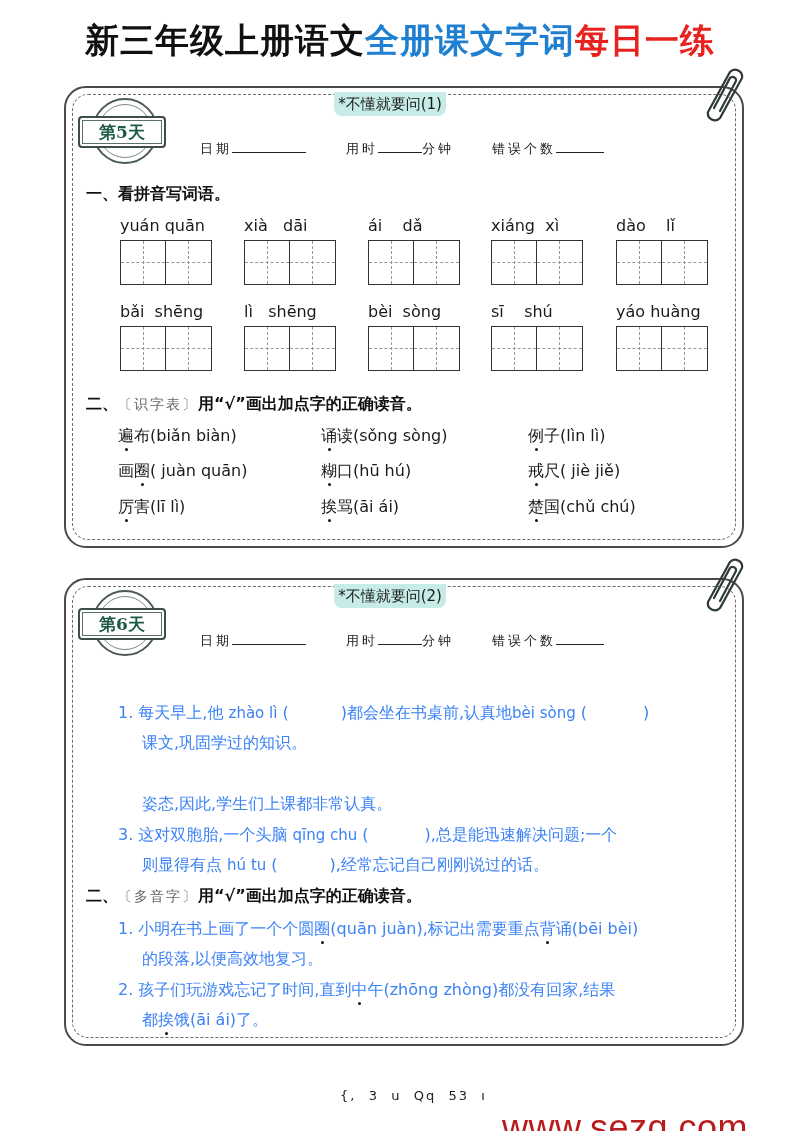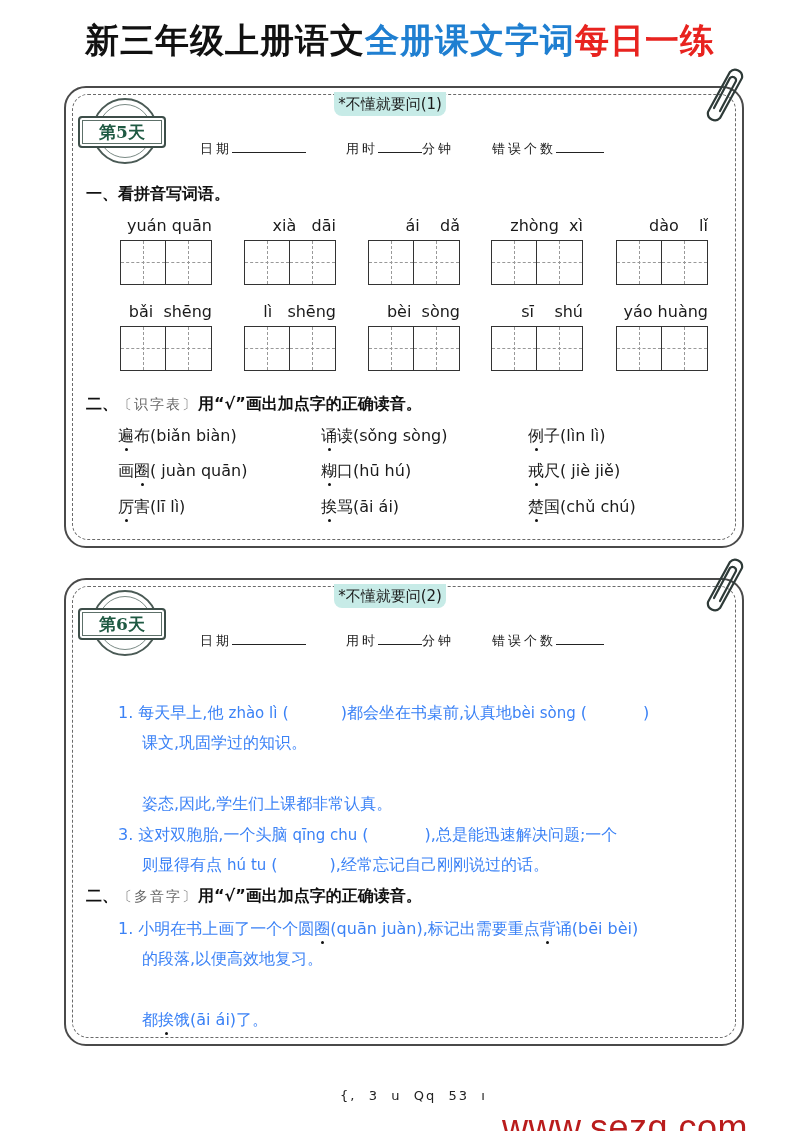--- a/index.html
+++ b/index.html
@@ -38,21 +38,21 @@
   .meta-row { position: absolute; left: 134px; top: 52px; font-size: 13px; color: #222; font-family: "DejaVu Sans", sans-serif; }
   .meta-row span.lbl { letter-spacing: 3px; }
   .meta-row .blank { display: inline-block; border-bottom: 1px solid #222; vertical-align: baseline; height: 12px; }
   .meta-item { position: absolute; white-space: nowrap; }
 
   .section-head { position: absolute; left: 20px; font-size: 16px; font-weight: bold; color: #111; white-space: nowrap; }
   .section-head .bracket { font-weight: normal; color: #666; font-size: 14px; letter-spacing: 2px; }
 
   .grid-row { position: absolute; left: 54px; width: 588px; }
   .word-item { position: absolute; width: 92px; }
-  .pinyin { position: absolute; top: 0; width: 100%; text-align: right; font-size: 16px; color: #1a1a1a;
+  .pinyin { position: absolute; top: 0; width: 100%; text-align: left; font-size: 16px; color: #1a1a1a;
             font-family: "DejaVu Sans", sans-serif; white-space: nowrap; }
   .tian { position: absolute; top: 24px; left: 0; width: 92px; height: 45px; border: 1.3px solid #333; box-sizing: border-box; }
   .tian .cell { position: absolute; top: 0; width: 45px; height: 43px; box-sizing: border-box; }
   .tian .cell.c0 { left: 0; border-right: 1.3px solid #333; }
   .tian .cell.c1 { left: 45px; }
   .tian .cell .vh { position: absolute; left: 22px; top: 0; height: 100%; border-left: 1px dashed #999; }
   .tian .cell .hh { position: absolute; top: 21px; left: 0; width: 100%; border-top: 1px dashed #999; }
 
   .choice { position: absolute; font-size: 16px; white-space: nowrap; color: #1a1a1a; }
   .choice .ch { position: relative; }
@@ -134,21 +134,21 @@
             <div class="vh"></div>
             <div class="hh"></div>
           </div>
           <div class="cell c1">
             <div class="vh"></div>
             <div class="hh"></div>
           </div>
         </div>
     </div>
     <div class="word-item" style="left:371px">
-      <div class="pinyin" style="white-space:pre">zhòng  xì</div>
+      <div class="pinyin" style="white-space:pre">xiáng  xì</div>
       <div class="tian">
           <div class="cell c0">
             <div class="vh"></div>
             <div class="hh"></div>
           </div>
           <div class="cell c1">
             <div class="vh"></div>
             <div class="hh"></div>
           </div>
         </div>
@@ -301,20 +301,23 @@
 
   <div class="section-head" style="top:306px">
     <span>二、</span><span class="bracket">〔多音字〕</span><span>用“√”画出加点字的正确读音。</span>
   </div>
 
   <div class="para" style="top:334px">
     <span>1. 小明在书上画了一个个圆</span><span class="ch dot" style="position:relative">圈</span><span>(quān  juàn),标记出需要重点</span><span class="ch dot" style="position:relative">背</span><span>诵(bēi  bèi)</span>
   </div>
   <div class="para" style="top:364px;left:76px">的段落,以便高效地复习。</div>
 
+  <div class="para" style="top:395px">
+    <span>2. 孩子们玩游戏忘记了时间,直到</span><span class="ch dot" style="position:relative">中</span><span>午(zhōng  zhòng)都没有回家,结果</span>
+  </div>
   <div class="para" style="top:425px;left:76px">
     <span>都</span><span class="ch dot" style="position:relative">挨</span><span>饿(āi  ái)了。</span>
   </div>
 </div>
 
 <svg class="clip clip2" viewBox="0 0 48 60">
   <g fill="none" stroke="#2e3a38" stroke-width="2.2" stroke-linecap="round">
     <path d="M12 50 L34 10 A7 7 0 0 1 46 16 L24 56 A7 7 0 0 1 12 50 Z" transform="translate(-6,0)"></path>
     <path d="M18 46 L34 16 A3.5 3.5 0 0 1 40 19 L24 49" transform="translate(-6,0)"></path>
   </g>

